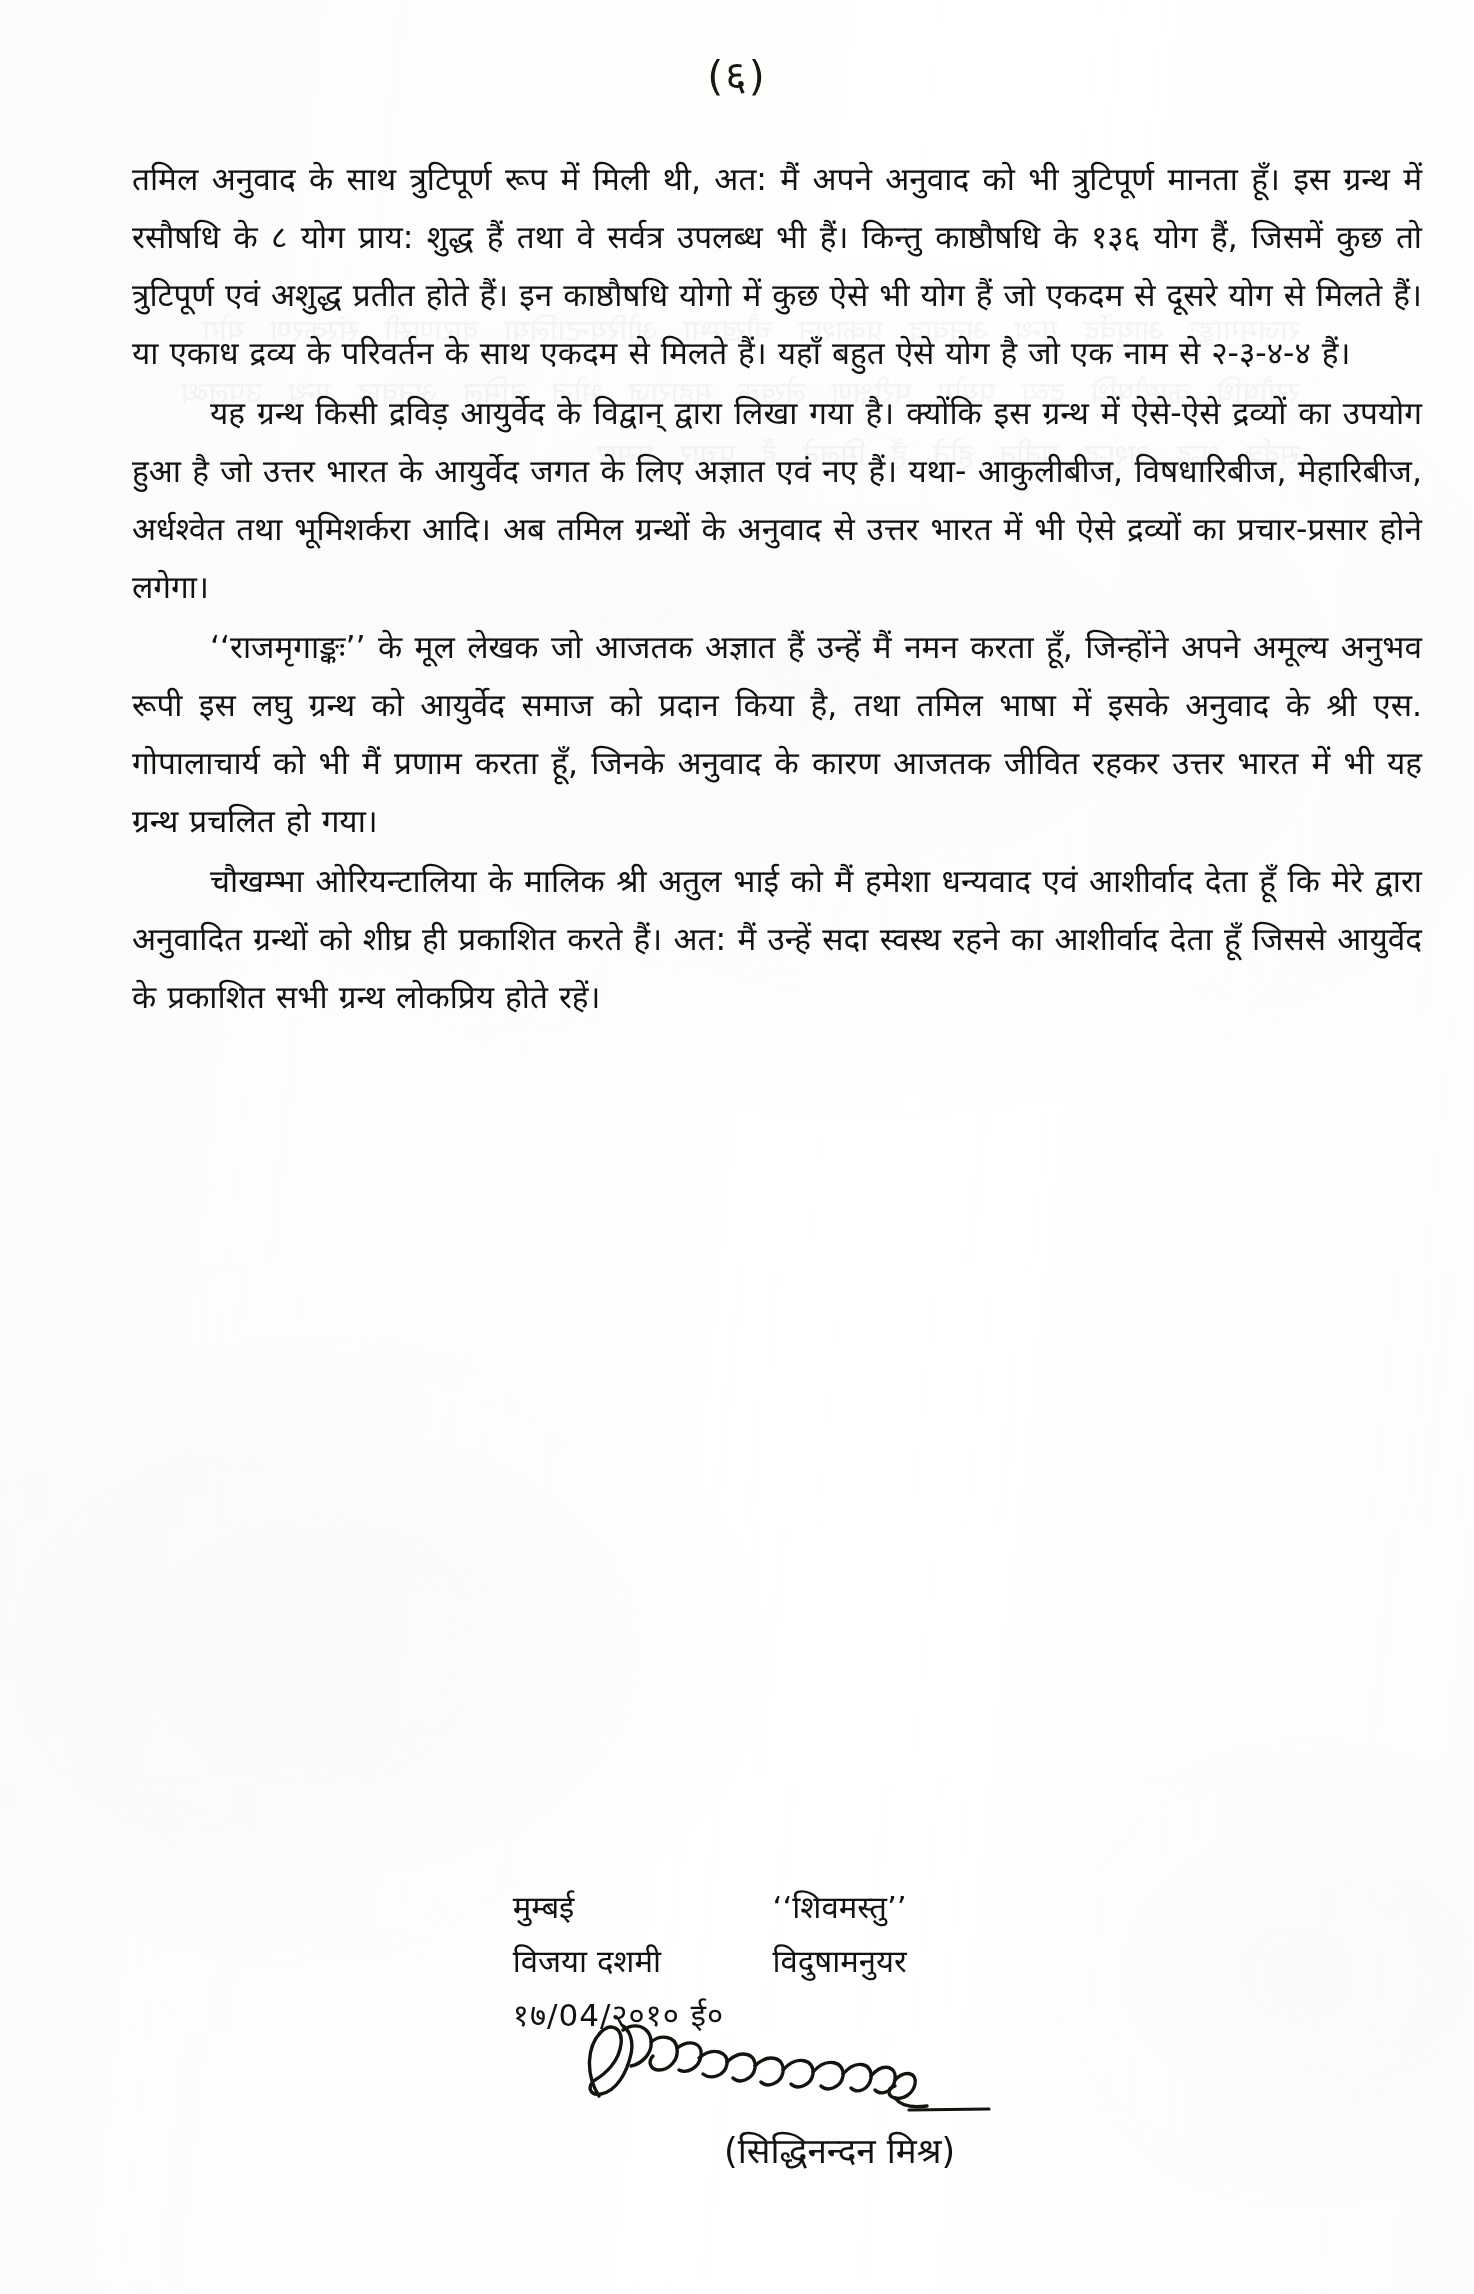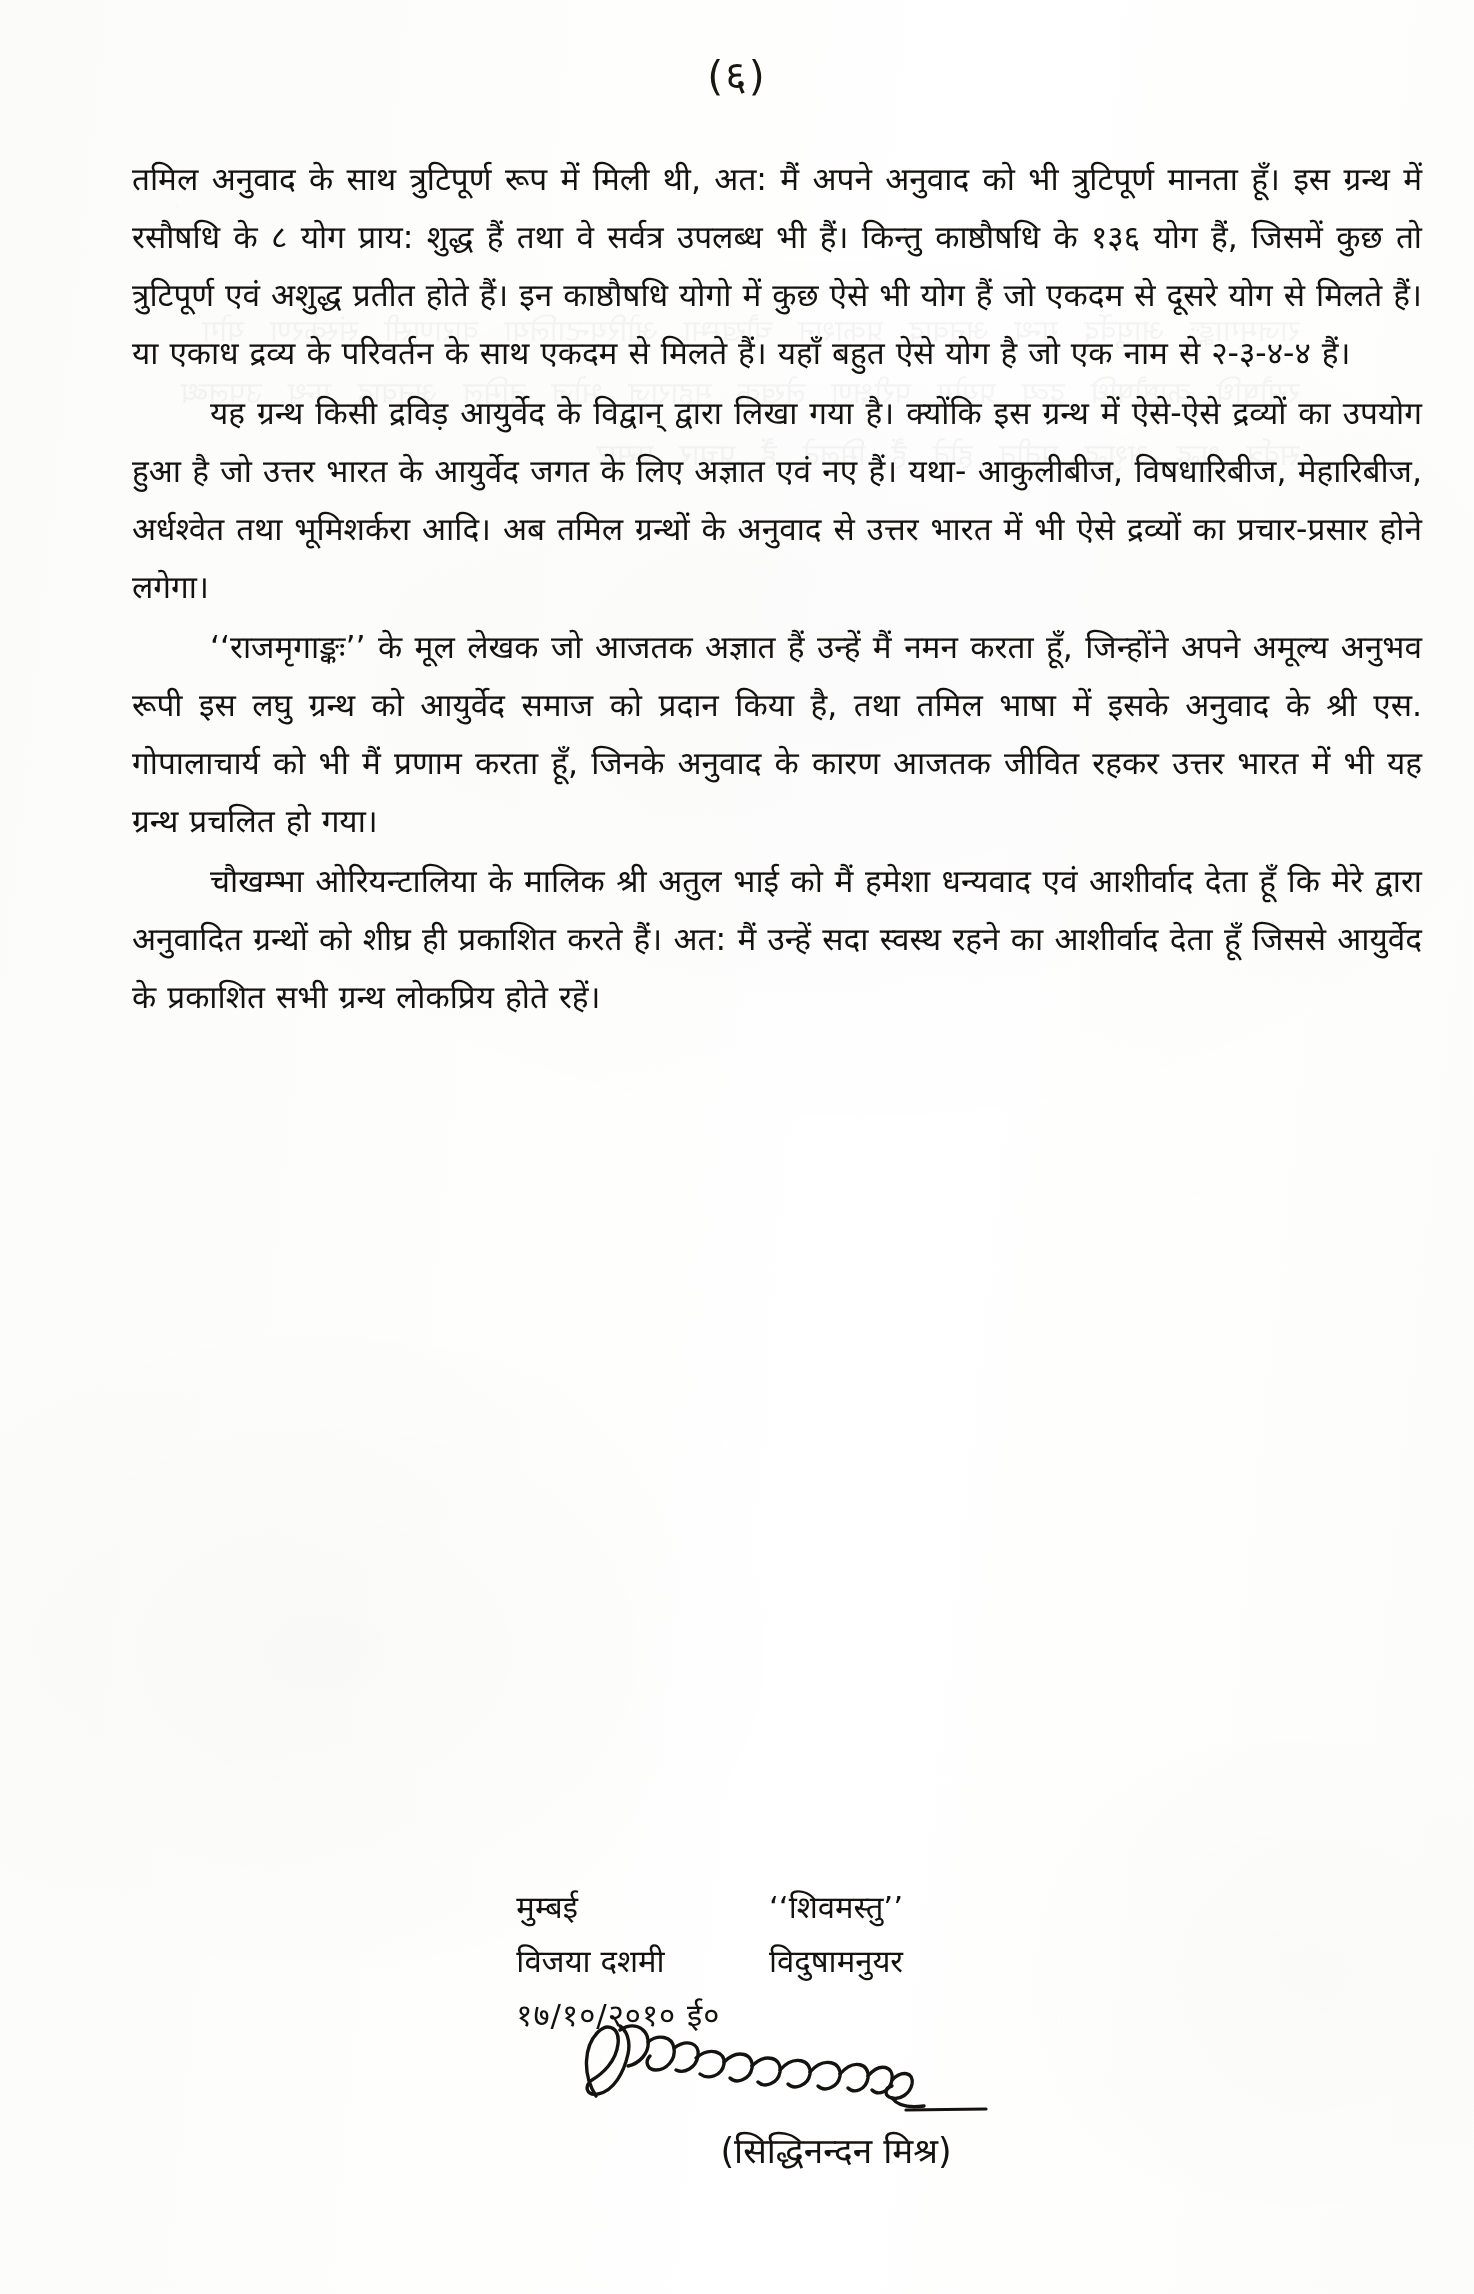--- a/index.html
+++ b/index.html
@@ -175,21 +175,21 @@
 
     <p class="para indent">चौखम्भा ओरियन्टालिया के मालिक श्री अतुल भाई को मैं हमेशा धन्यवाद एवं आशीर्वाद देता हूँ कि मेरे द्वारा अनुवादित ग्रन्थों को शीघ्र ही प्रकाशित करते हैं। अत: मैं उन्हें सदा स्वस्थ रहने का आशीर्वाद देता हूँ जिससे आयुर्वेद के प्रकाशित सभी ग्रन्थ लोकप्रिय होते रहें।</p>
 
   </div>
 
   <div class="colophon">
 
     <div class="colophon-left">
       <div>मुम्बई</div>
       <div>विजया दशमी</div>
-      <div class="date-line">१७/१०/२०१० ई०</div>
+      <div class="date-line">१७/04/२०१० ई०</div>
     </div>
 
     <div class="colophon-right">
       <div>‘‘शिवमस्तु’’</div>
       <div>विदुषामनुयर</div>
 
       <div class="signature-wrap">
         <svg class="signature-svg" width="430" height="120" viewBox="0 0 430 120">
           <g fill="none" stroke="#15130f" stroke-width="3.4" stroke-linecap="round" stroke-linejoin="round">
             <path d="M34 96 C20 74 22 46 36 32 C46 22 58 28 56 44 C54 62 40 74 30 80

